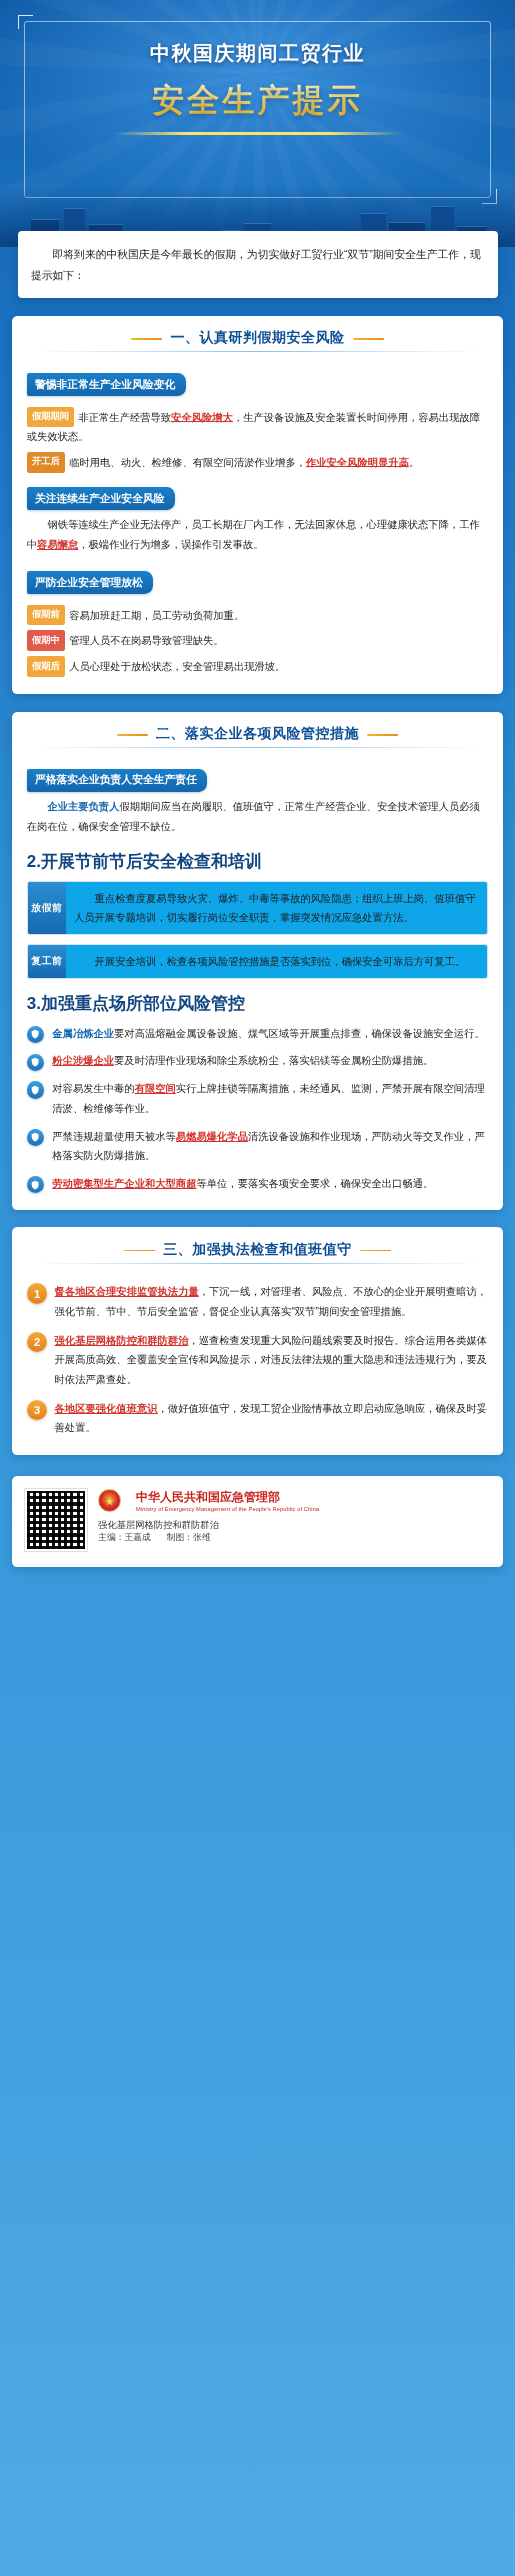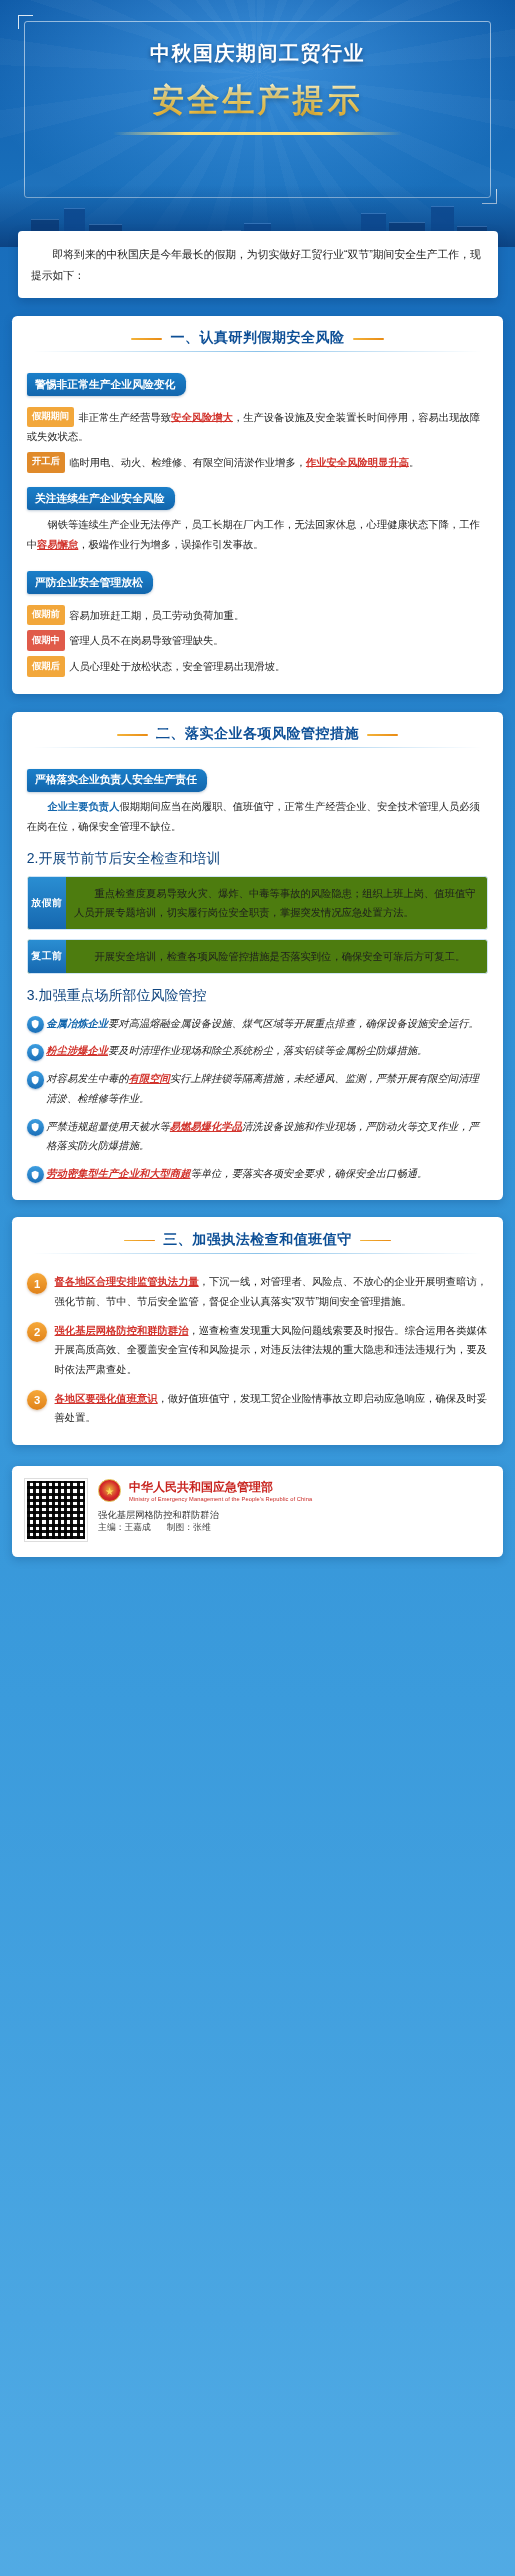--- a/index.html
+++ b/index.html
@@ -148,22 +148,22 @@
     background: linear-gradient(180deg,#1b7fc9,#1266ad);
     color: #fff;
     font-size: 10.8px;
     font-weight: bold;
     padding: 4.6px 10.3px 4.6px 8.2px;
     border-radius: 2.1px 8.2px 8.2px 2.1px;
     margin: 11.3px 0 5.2px;
     box-shadow: 0 1px 2.6px rgba(0,50,100,.25);
   }
   .num-sub {
-    font-size: 14px;
-    font-weight: normal;
+    font-size: 17px;
+    font-weight: bold;
     color: #10457f;
     margin: 13.4px 0 5.2px;
   }
 
   .para {
     font-size: 10.3px;
     line-height: 1.9;
     color: #1d1d1d;
     text-indent: 2em;
     margin-bottom: 5.2px;
@@ -185,21 +185,21 @@
     vertical-align: 1px;
   }
   .tag.red { background: #e05b4a; }
   .tag.deep { background: #e08a2a; }
 
   
   .sidebox {
     display: flex;
     align-items: stretch;
     margin: 8.2px 0;
-    background: #4d7c0f;
+    background: #0ea5e9;
     border: 0.5px solid #cfe4f6;
     border-radius: 3.1px;
     overflow: hidden;
   }
   .sidebox .slabel {
     flex: 0 0 38px;
     background: linear-gradient(180deg,#2a8ed2,#1668b0);
     color: #fff;
     font-size: 9.8px;
     font-weight: bold;
@@ -216,23 +216,22 @@
     padding: 7.2px 8.2px;
     font-size: 10.3px;
     line-height: 1.85;
     color: #1d1d1d;
     text-indent: 2em;
   }
 
   
   .bullet {
     display: flex;
-    gap: 2px;
+    gap: 8px;
     margin: 8.2px 0 2.1px;
-    font-style: italic;
   }
   .bullet .ico {
     flex: 0 0 17.5px;
     width: 17.5px; height: 17.5px;
     border-radius: 50%;
     background: linear-gradient(180deg,#3d9ee0,#1a6fb8);
     display:flex; align-items:center; justify-content:center;
     margin-top: 2.1px;
     box-shadow: 0 1px 2.1px rgba(0,60,120,.3);
   }
@@ -271,21 +270,21 @@
     flex: 0 0 62px;
     width: 62px; height: 62px;
     background:
       repeating-linear-gradient(90deg,#111 0 3.1px,#fff 3.1px 6.2px),
       repeating-linear-gradient(0deg,#111 0 3.1px,#fff 3.1px 6.2px);
     background-blend-mode: multiply;
     border: 2.1px solid #fff;
     outline: 0.5px solid #ddd;
   }
   .foot-main { flex: 1; }
-  .foot-org { display:flex; align-items:center; gap:8px; }
+  .foot-org { display:flex; align-items:center; gap:15px; }
   .emblem {
     width: 23px; height: 23px; border-radius: 50%;
     background: radial-gradient(circle at 50% 45%, #e8b33a 0%, #d4272a 55%, #b21d20 100%);
     border: 1px solid #e0b94a;
     position: relative;
   }
   .emblem:after {
     content:"★"; position:absolute; inset:0; display:flex; align-items:center; justify-content:center;
     color:#ffd95c; font-size:10.3px;
   }

